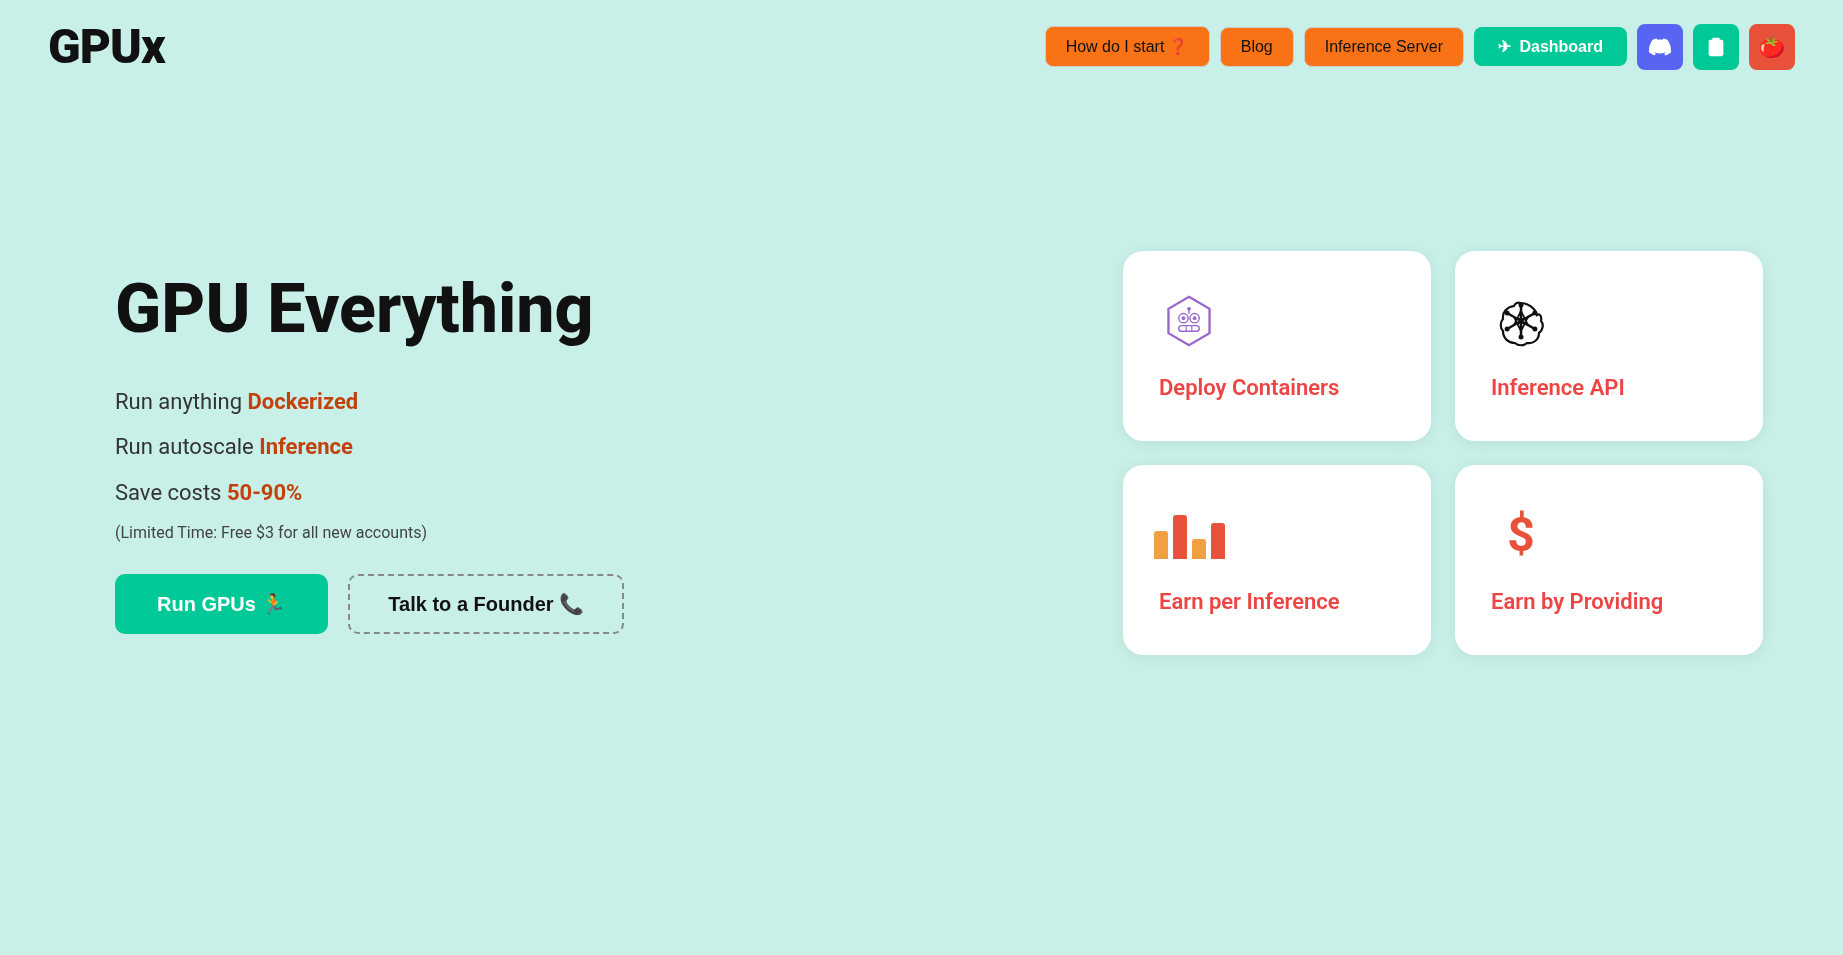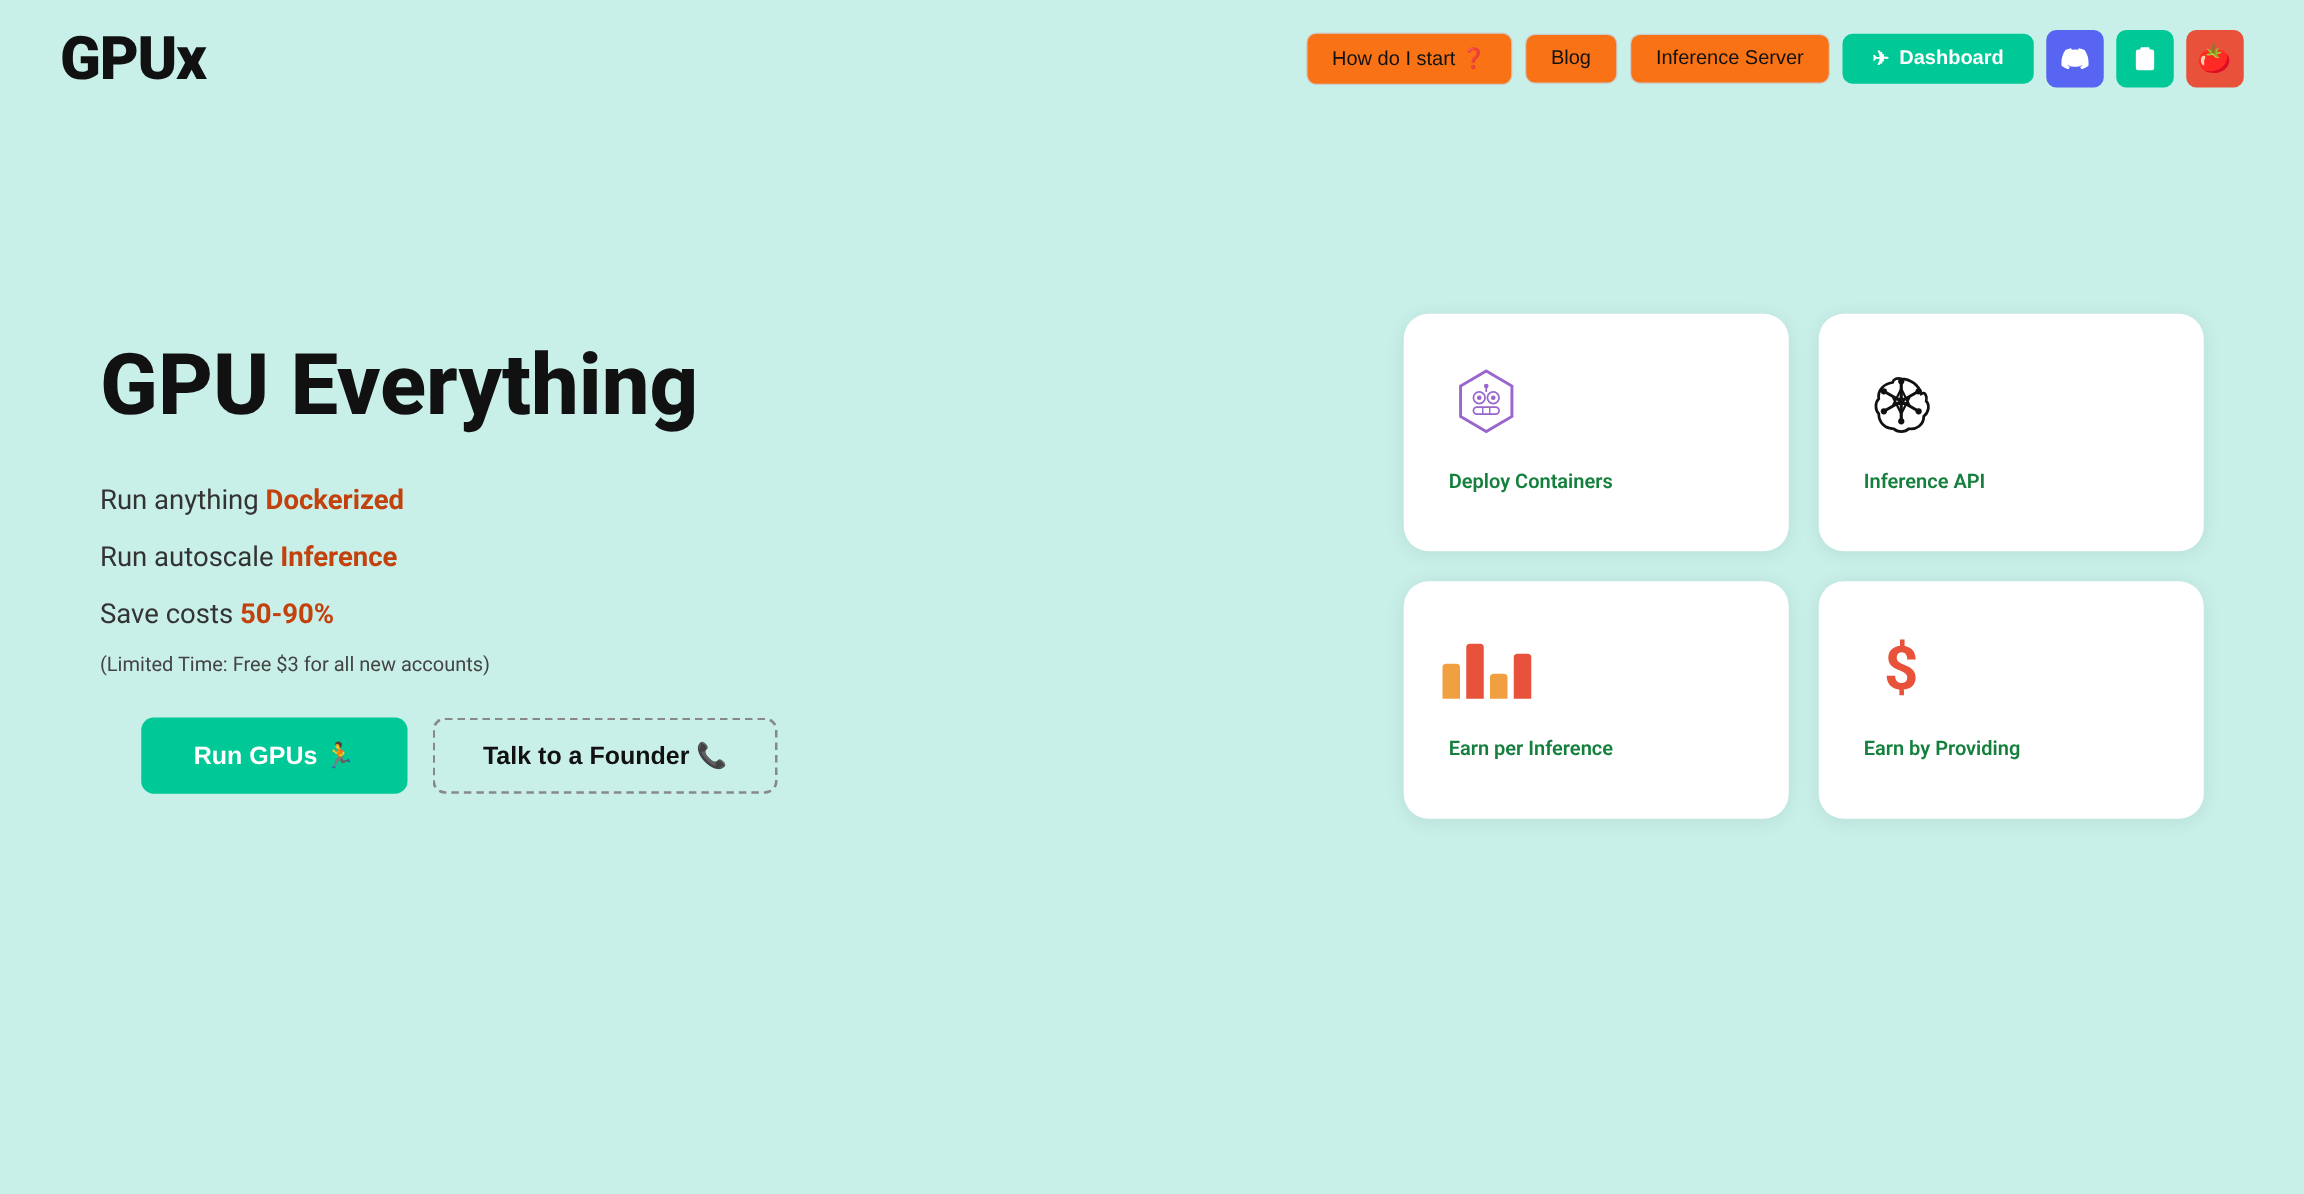--- a/index.html
+++ b/index.html
@@ -76,21 +76,21 @@
     }
     .nav-icon-btn.tomato {
       background: #e8523a;
       border-color: #e8523a;
     }
 
     
     .hero {
       display: flex;
       align-items: center;
-      padding: 80px 80px 60px 80px;
+      padding: 80px 80px 60px 115px;
       min-height: 700px;
       position: relative;
     }
     .hero-left {
       flex: 0 0 620px;
       padding-right: 60px;
     }
     .hero-title {
       font-size: 68px;
       font-weight: 800;
@@ -111,21 +111,20 @@
     .hero-note {
       font-size: 16px;
       color: #444;
       margin-bottom: 28px;
       line-height: 1.7;
     }
     .hero-buttons {
       display: flex;
       gap: 20px;
       align-items: center;
-      margin-left: 33px;
     }
     .btn-run {
       padding: 18px 42px;
       background: #00c896;
       color: #fff;
       border: none;
       border-radius: 10px;
       font-size: 20px;
       font-weight: 700;
       cursor: pointer;
@@ -170,23 +169,23 @@
       transition: box-shadow 0.2s;
     }
     .card-icon {
       width: 60px;
       height: 60px;
       display: flex;
       align-items: center;
       justify-content: center;
     }
     .card-label {
-      font-size: 16px;
+      font-size: 22px;
       font-weight: 600;
-      color: #15803d;
+      color: #ef4444;
     }
 
     
     .openai-icon {
       width: 56px;
       height: 56px;
     }
 
     
     .docker-icon {

